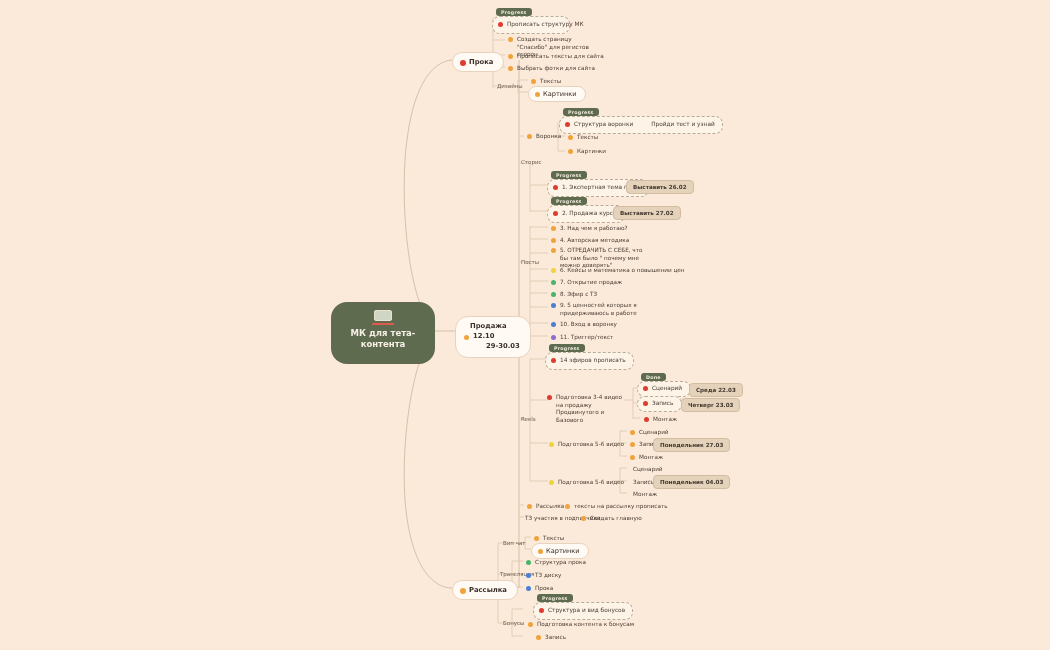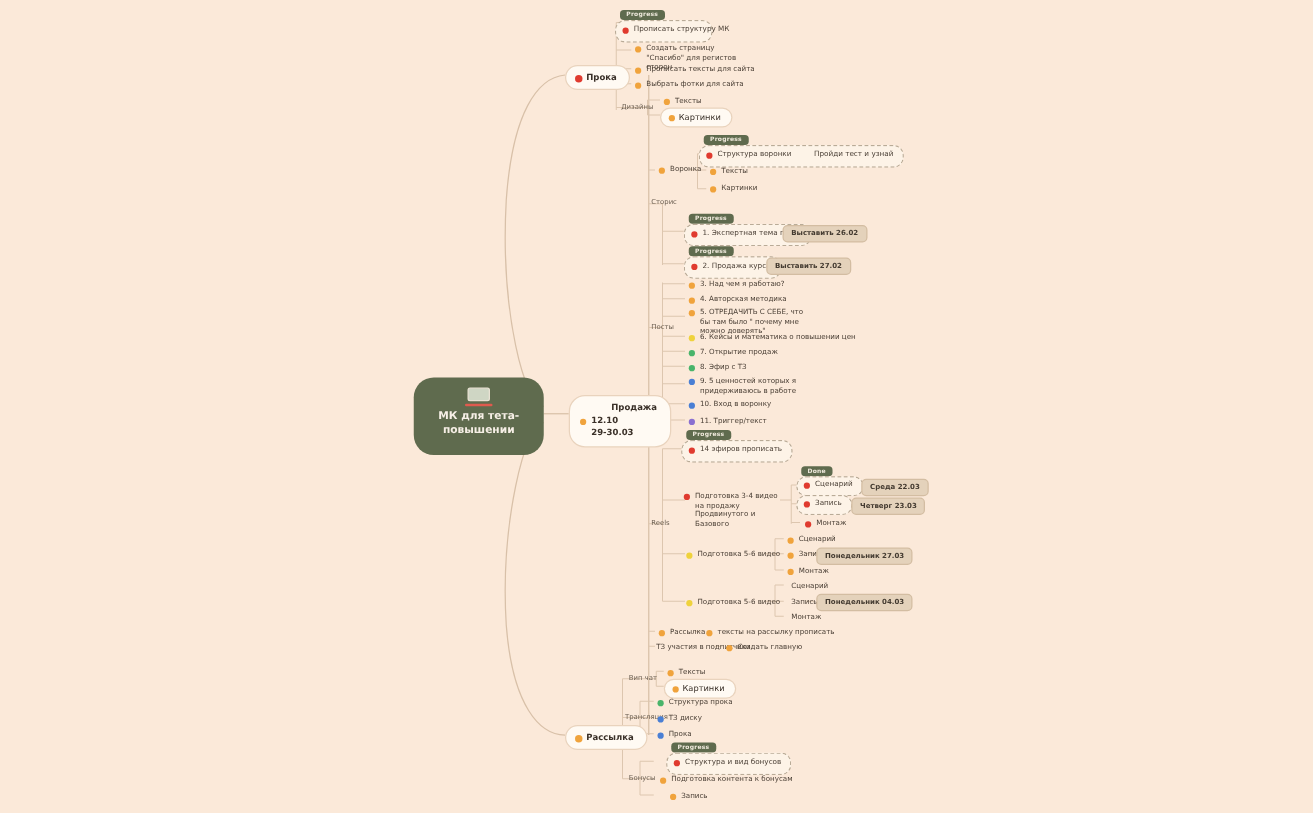--- a/index.html
+++ b/index.html
@@ -212,21 +212,21 @@
         <path d="M512,636 L523,636"></path>
     </g>
   </svg>
 
   <div class="root" style="left:331px; top:302px;">
     <div class="laptop">
       <div class="scr"></div>
         <div class="base"></div>
     </div>
     <div class="rt">МК для тета-</div>
-    <div class="rt">повышении</div>
+    <div class="rt">контента</div>
   </div>
 
   <div class="pill big" style="left:452px; top:52px;">
     <span class="dot big d-red"></span>
     <span>Прока</span>
   </div>
 
   <div class="tag" style="left:496px; top:8px;">Progress</div>
   <div class="boxed" style="left:492px; top:16px; width:78px;">
     <span class="dot d-red"></span>
@@ -250,26 +250,26 @@
   <div class="leaf" style="left:528px; top:76px;">
     <span class="dot d-orange"></span>
     <span>Тексты</span>
   </div>
   <div class="pill" style="left:528px; top:86px;">
     <span class="dot d-orange"></span>
     <span>Картинки</span>
   </div>
 
   <div class="pill big col" style="left:455px; top:316px; padding:5px 10px 5px 8px;">
-    <div style="margin-left:25px;">Продажа</div>
+    <div style="margin-left:6px;">Продажа</div>
     <div style="display:flex; align-items:center; gap:4px;">
       <span class="dot d-orange"></span>
       <span>12.10</span>
     </div>
-    <div style="margin-left:9px;">29-30.03</div>
+    <div style="margin-left:22px;">29-30.03</div>
   </div>
 
   <div class="leaf" style="left:524px; top:131px;">
     <span class="dot d-orange"></span>
     <span>Воронка</span>
   </div>
   <div class="tag" style="left:563px; top:108px;">Progress</div>
   <div class="boxed" style="left:559px; top:116px;">
     <span class="dot d-red"></span>
     <span>Структура воронки</span>

